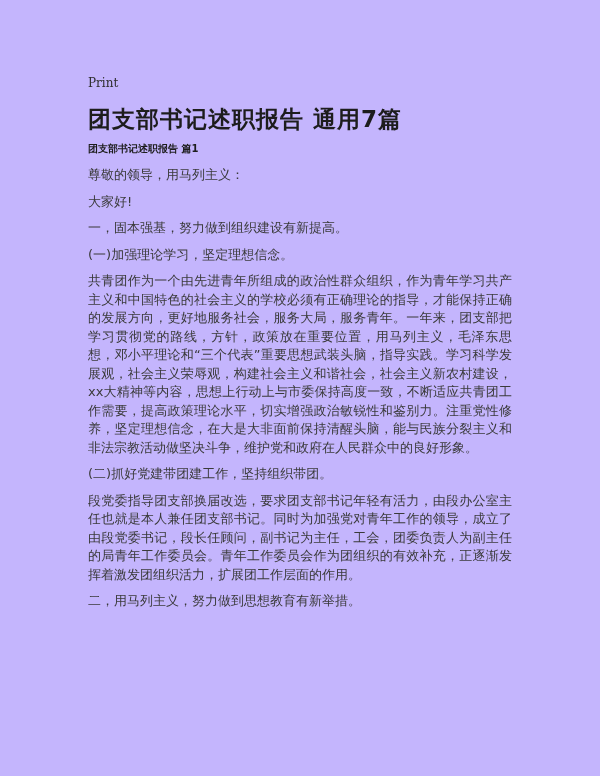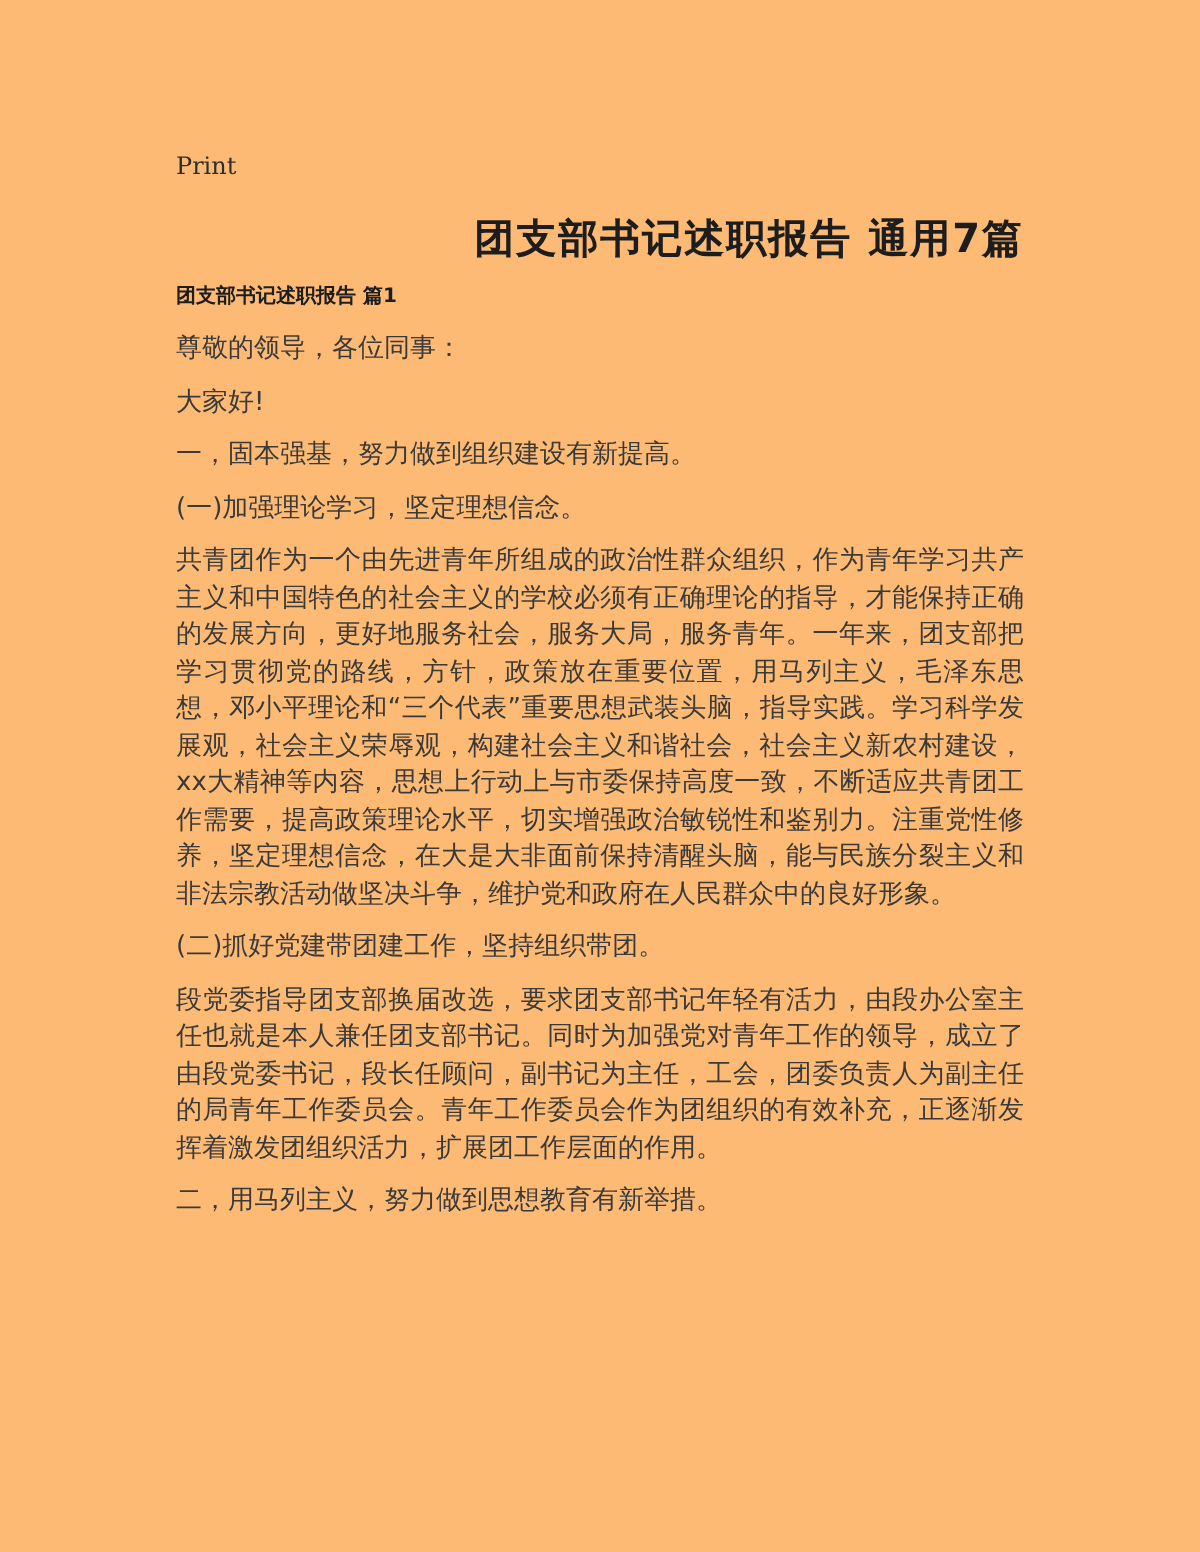--- a/index.html
+++ b/index.html
@@ -12,37 +12,37 @@
     height: 776px;
     overflow: hidden;
     font-family: "DejaVu Sans", "Liberation Sans", sans-serif;
     color: #333333;
   }
   .page {
     box-sizing: border-box;
     width: 600px;
     height: 776px;
     padding: 72px 88px 0 88px;
-    background: #fdba74;
+    background: #c4b5fd;
   }
   .print-link {
     display: inline-block;
     font-family: "DejaVu Serif", "Liberation Serif", serif;
     font-size: 12px;
     color: #2e2e2e;
     text-decoration: none;
     margin: 0;
     cursor: pointer;
   }
   h1.doc-title {
-    font-size: 20px;
+    font-size: 23px;
     line-height: 23px;
     font-weight: bold;
     color: #1d1d1d;
-    text-align: right;
+    text-align: left;
     letter-spacing: 1px;
     margin: 17px 0 0 0;
   }
   p.doc-subtitle {
     font-size: 12.5px;
     line-height: 17px;
     color: #3a3a3a;
     margin: 12px 0 0 0;
   }
   h2.doc-section {
@@ -68,21 +68,21 @@
 
 <div class="page">
 
   <a class="print-link">Print</a>
 
   <h1 class="doc-title">团支部书记述职报告 通用7篇</h1>
 
 
   <h2 class="doc-section">团支部书记述职报告 篇1</h2>
 
-  <p class="body-text spaced">尊敬的领导，各位同事：</p>
+  <p class="body-text spaced">尊敬的领导，用马列主义：</p>
 
   <p class="body-text spaced">大家好!</p>
 
 
   <p class="body-text spaced">一，固本强基，努力做到组织建设有新提高。</p>
 
   <p class="body-text spaced">(一)加强理论学习，坚定理想信念。</p>
 
   <p class="body-text spaced">共青团作为一个由先进青年所组成的政治性群众组织，作为青年学习共产主义和中国特色的社会主义的学校必须有正确理论的指导，才能保持正确的发展方向，更好地服务社会，服务大局，服务青年。一年来，团支部把学习贯彻党的路线，方针，政策放在重要位置，用马列主义，毛泽东思想，邓小平理论和“三个代表”重要思想武装头脑，指导实践。学习科学发展观，社会主义荣辱观，构建社会主义和谐社会，社会主义新农村建设，xx大精神等内容，思想上行动上与市委保持高度一致，不断适应共青团工作需要，提高政策理论水平，切实增强政治敏锐性和鉴别力。注重党性修养，坚定理想信念，在大是大非面前保持清醒头脑，能与民族分裂主义和非法宗教活动做坚决斗争，维护党和政府在人民群众中的良好形象。</p>
 

